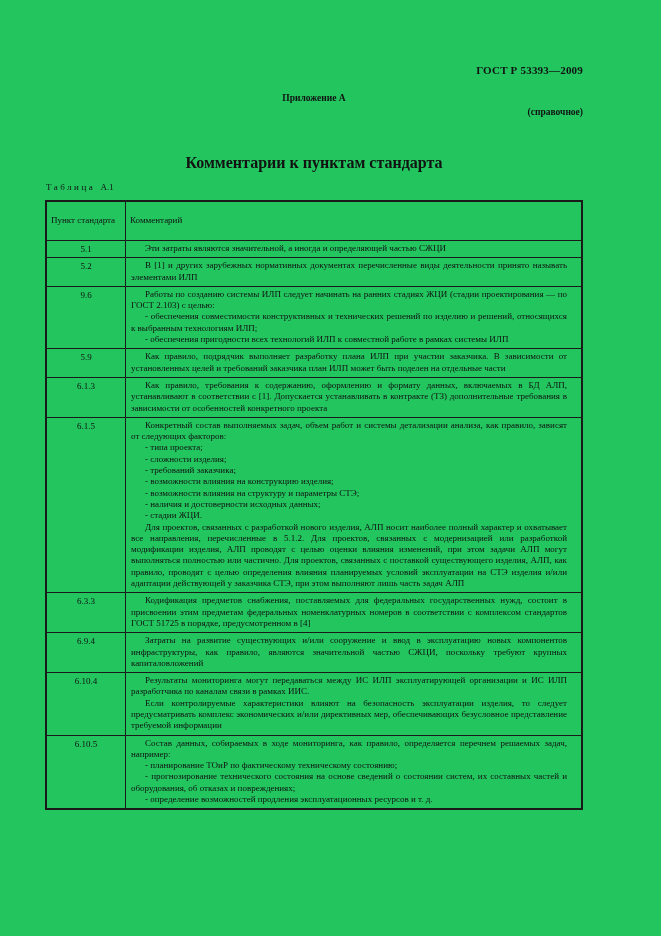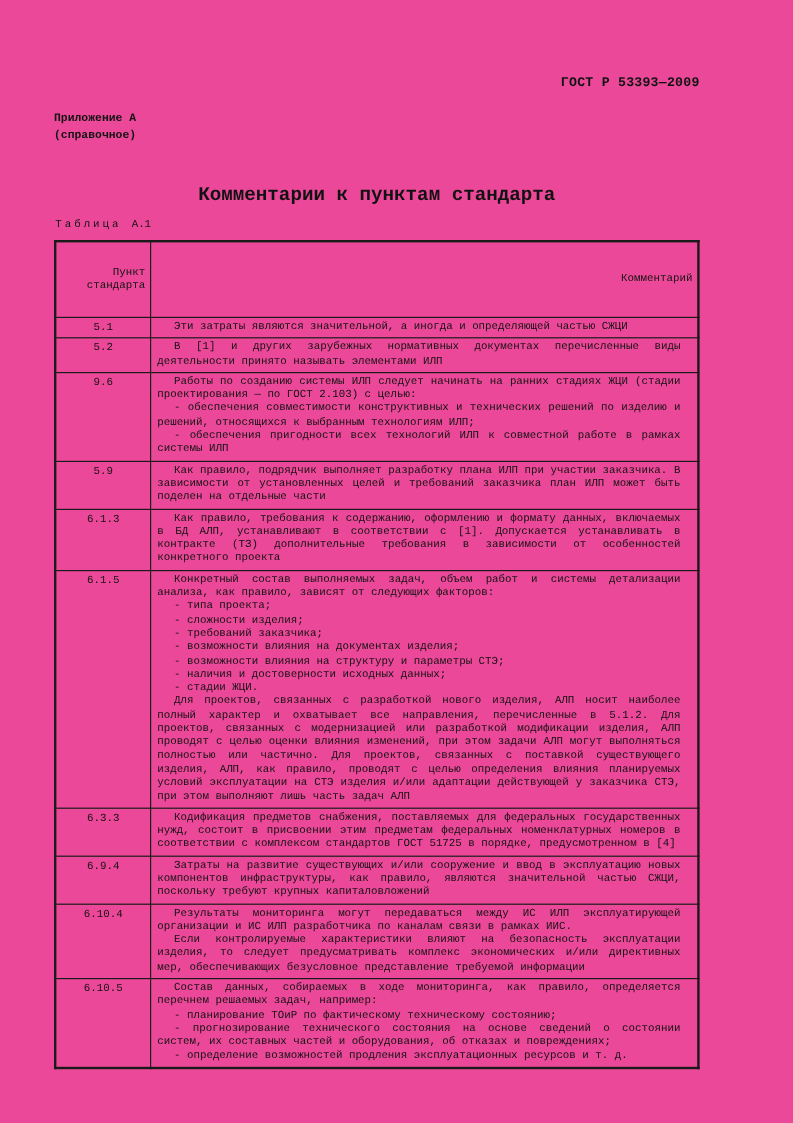--- a/index.html
+++ b/index.html
@@ -4,49 +4,50 @@
 <style>
   html, body {
     margin: 0;
     padding: 0;
     background: #ffffff;
   }
   .page {
     position: relative;
     width: 661px;
     height: 936px;
-    background: #ec4899;
-    font-family: Liberation Mono, monospace;
+    background: #22c55e;
+    font-family: Liberation Serif, serif;
     color: #121212;
     overflow: hidden;
   }
   .doc-code {
     position: absolute;
     top: 64px;
     left: 45px;
     width: 538px;
     text-align: right;
     font-size: 11px;
     font-weight: bold;
     letter-spacing: 0.2px;
   }
   .appendix-title {
     position: absolute;
     top: 93px;
     left: 45px;
     width: 538px;
+    text-align: center;
     font-size: 9.5px;
     font-weight: bold;
   }
   .appendix-subtitle {
     position: absolute;
     top: 107px;
     left: 45px;
     width: 538px;
-    text-align: left;
+    text-align: right;
     font-size: 9.5px;
     font-weight: bold;
   }
   .section-title {
     position: absolute;
     top: 154px;
     left: 45px;
     width: 538px;
     text-align: center;
     font-size: 16px;
@@ -78,24 +79,24 @@
   table.comments-table td {
     border: 1px solid #1a1a1a;
   }
   th.col-item, td.cell-item {
     width: 70px;
   }
   th {
     font-weight: normal;
     font-size: 9px;
     line-height: 11.5px;
-    text-align: right;
+    text-align: left;
     vertical-align: middle;
     height: 30px;
-    padding: 16px 4px;
+    padding: 4px 4px;
   }
   td.cell-item {
     text-align: center;
     vertical-align: top;
     padding: 3px 2px 2px 2px;
     line-height: 11.3px;
   }
   td.cell-comment {
     vertical-align: top;
     padding: 2px 14px 3px 5px;
@@ -173,21 +174,21 @@
             <p>Как правило, требования к содержанию, оформлению и формату данных, включаемых в БД АЛП, устанавливают в соответствии с [1]. Допускается устанавливать в контракте (ТЗ) дополнительные требования в зависимости от особенностей конкретного проекта</p>
           </td>
         </tr>
         <tr>
           <td class="cell-item">6.1.5</td>
           <td class="cell-comment">
             <p>Конкретный состав выполняемых задач, объем работ и системы детализации анализа, как правило, зависят от следующих факторов:</p>
             <p>- типа проекта;</p>
             <p>- сложности изделия;</p>
             <p>- требований заказчика;</p>
-            <p>- возможности влияния на документах изделия;</p>
+            <p>- возможности влияния на конструкцию изделия;</p>
             <p>- возможности влияния на структуру и параметры СТЭ;</p>
             <p>- наличия и достоверности исходных данных;</p>
             <p>- стадии ЖЦИ.</p>
             <p>Для проектов, связанных с разработкой нового изделия, АЛП носит наиболее полный характер и охватывает все направления, перечисленные в 5.1.2. Для проектов, связанных с модернизацией или разработкой модификации изделия, АЛП проводят с целью оценки влияния изменений, при этом задачи АЛП могут выполняться полностью или частично. Для проектов, связанных с поставкой существующего изделия, АЛП, как правило, проводят с целью определения влияния планируемых условий эксплуатации на СТЭ изделия и/или адаптации действующей у заказчика СТЭ, при этом выполняют лишь часть задач АЛП</p>
           </td>
         </tr>
         <tr>
           <td class="cell-item">6.3.3</td>
           <td class="cell-comment">
             <p>Кодификация предметов снабжения, поставляемых для федеральных государственных нужд, состоит в присвоении этим предметам федеральных номенклатурных номеров в соответствии с комплексом стандартов ГОСТ 51725 в порядке, предусмотренном в [4]</p>

